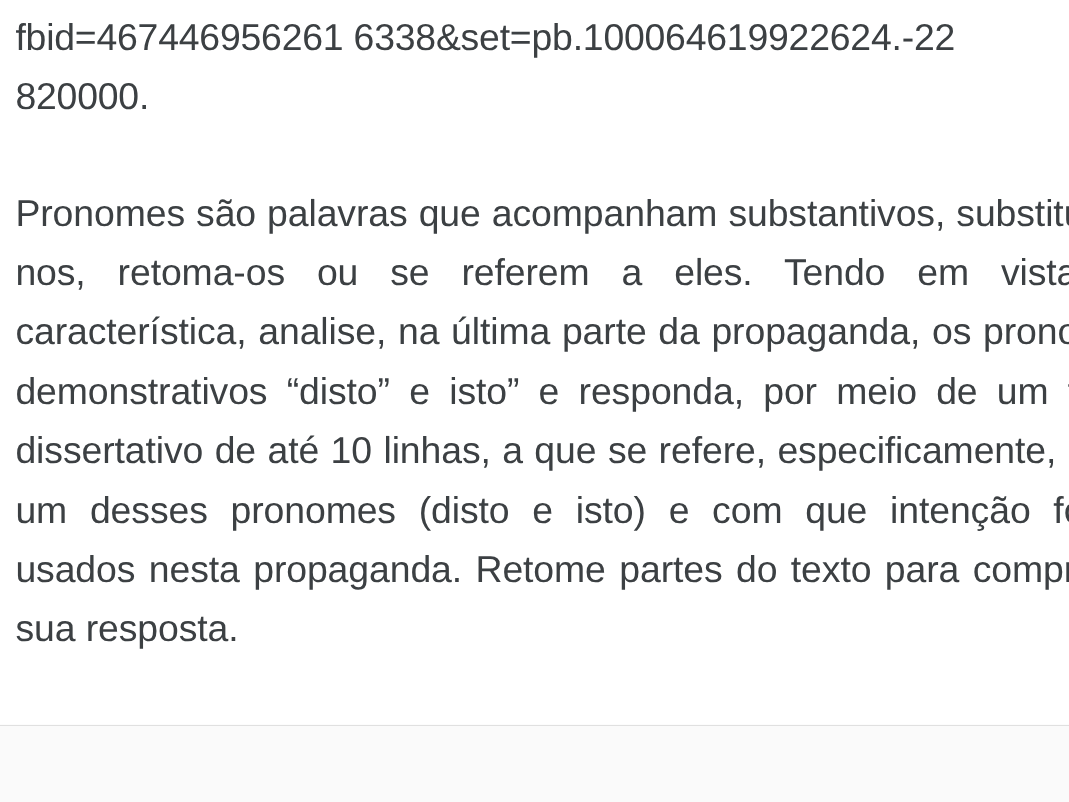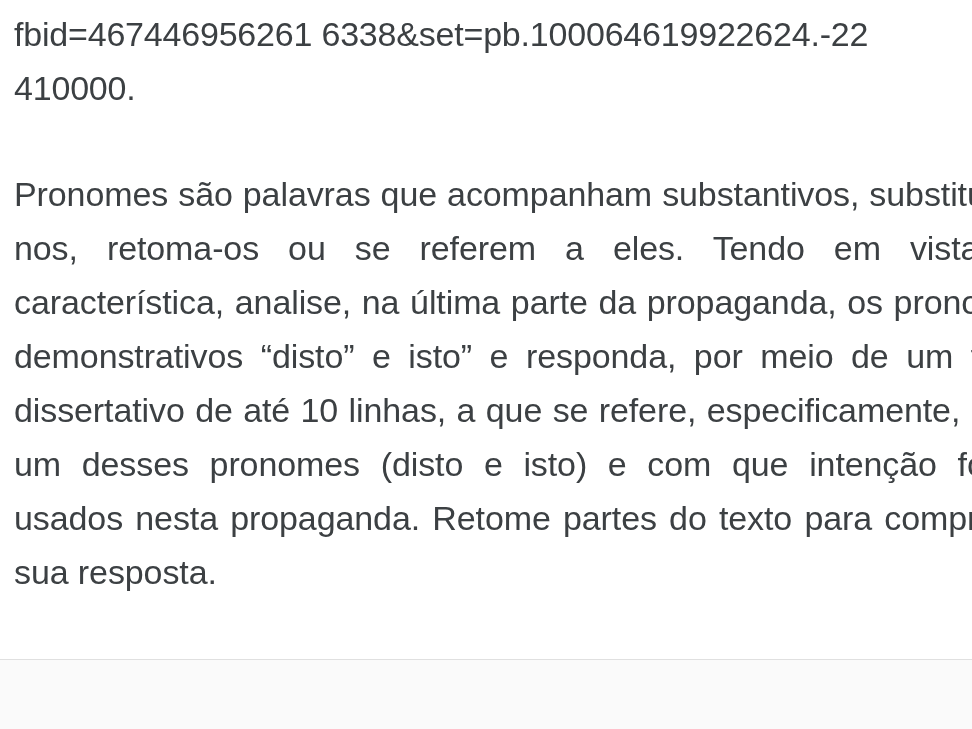--- a/index.html
+++ b/index.html
@@ -73,21 +73,21 @@
 </style>
 </head>
 <body>
 
 <div class="page">
 
   <div class="content">
 
     <div class="url-line first">fbid=467446956261 6338&amp;set=pb.100064619922624.-22</div>
 
-    <div class="url-line">410000.</div>
+    <div class="url-line">820000.</div>
 
     <p class="body-paragraph">Pronomes são palavras que acompanham substantivos, substituem-nos, retoma-os ou se referem a eles. Tendo em vista tal característica, analise, na última parte da propaganda, os pronomes demonstrativos “disto” e isto” e responda, por meio de um texto dissertativo de até 10 linhas, a que se refere, especificamente, cada um desses pronomes (disto e isto) e com que intenção foram usados nesta propaganda. Retome partes do texto para comprovar sua resposta.</p>
 
   </div>
 
   <div class="divider"></div>
   <div class="footer-strip"></div>
 
 </div>
 

